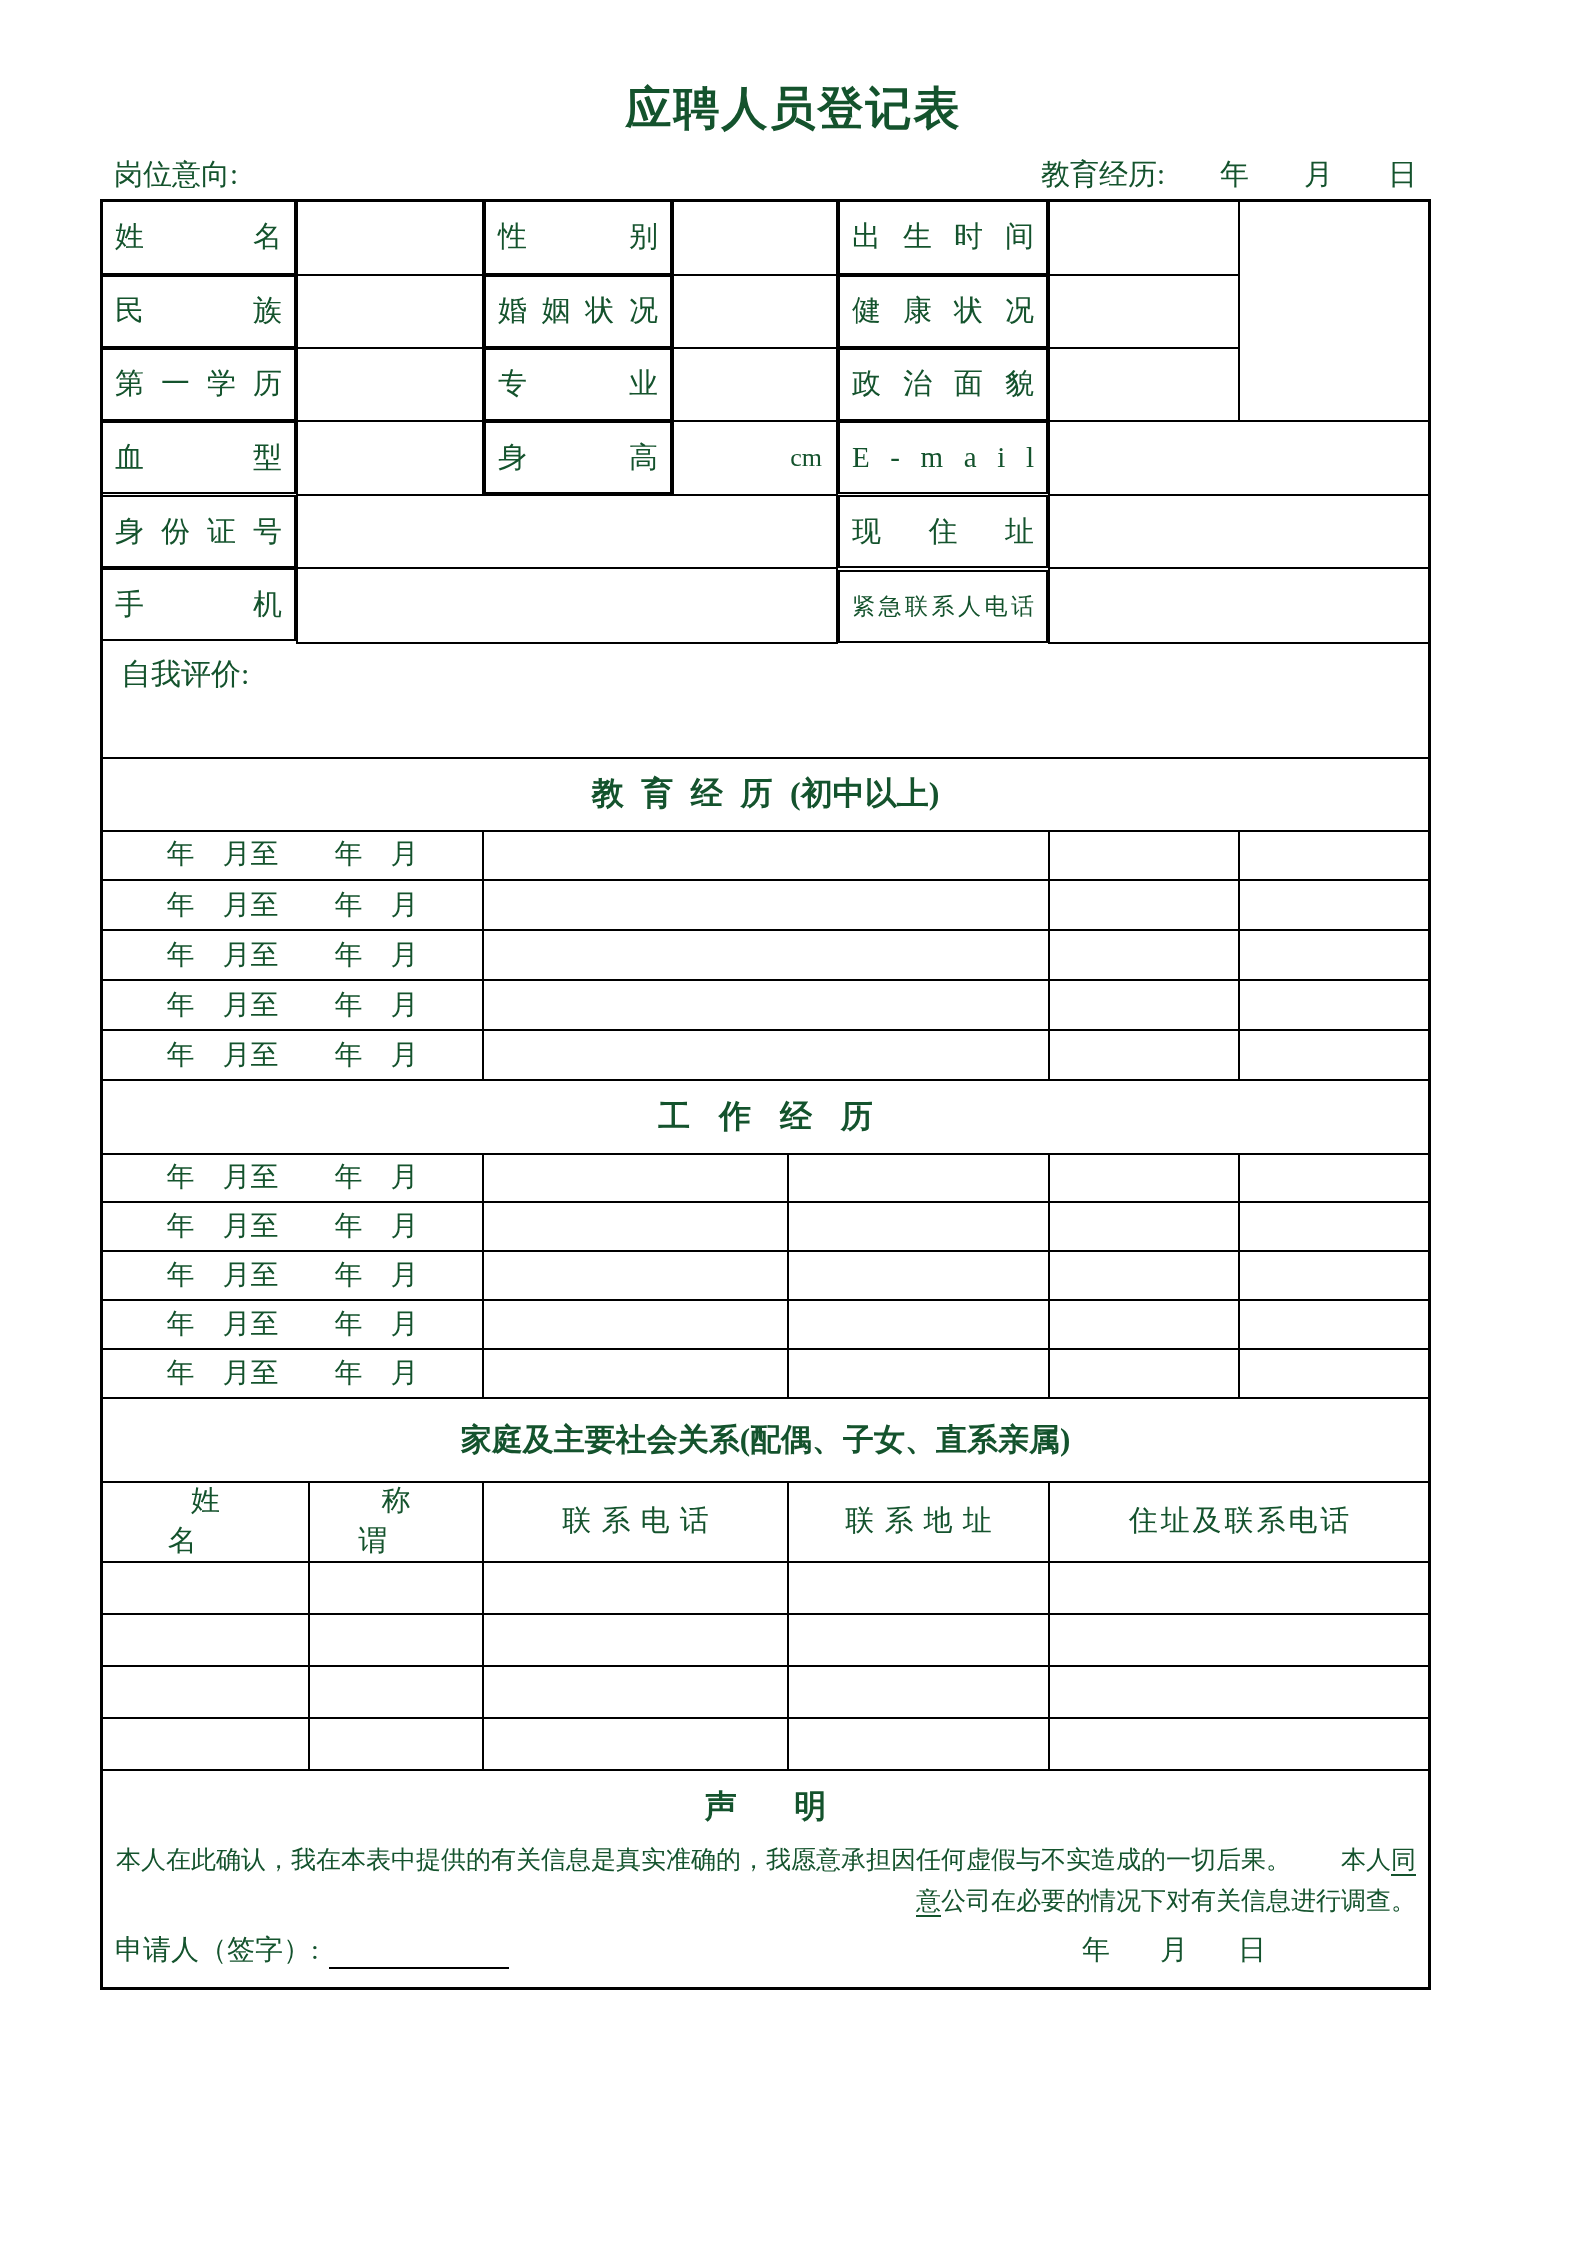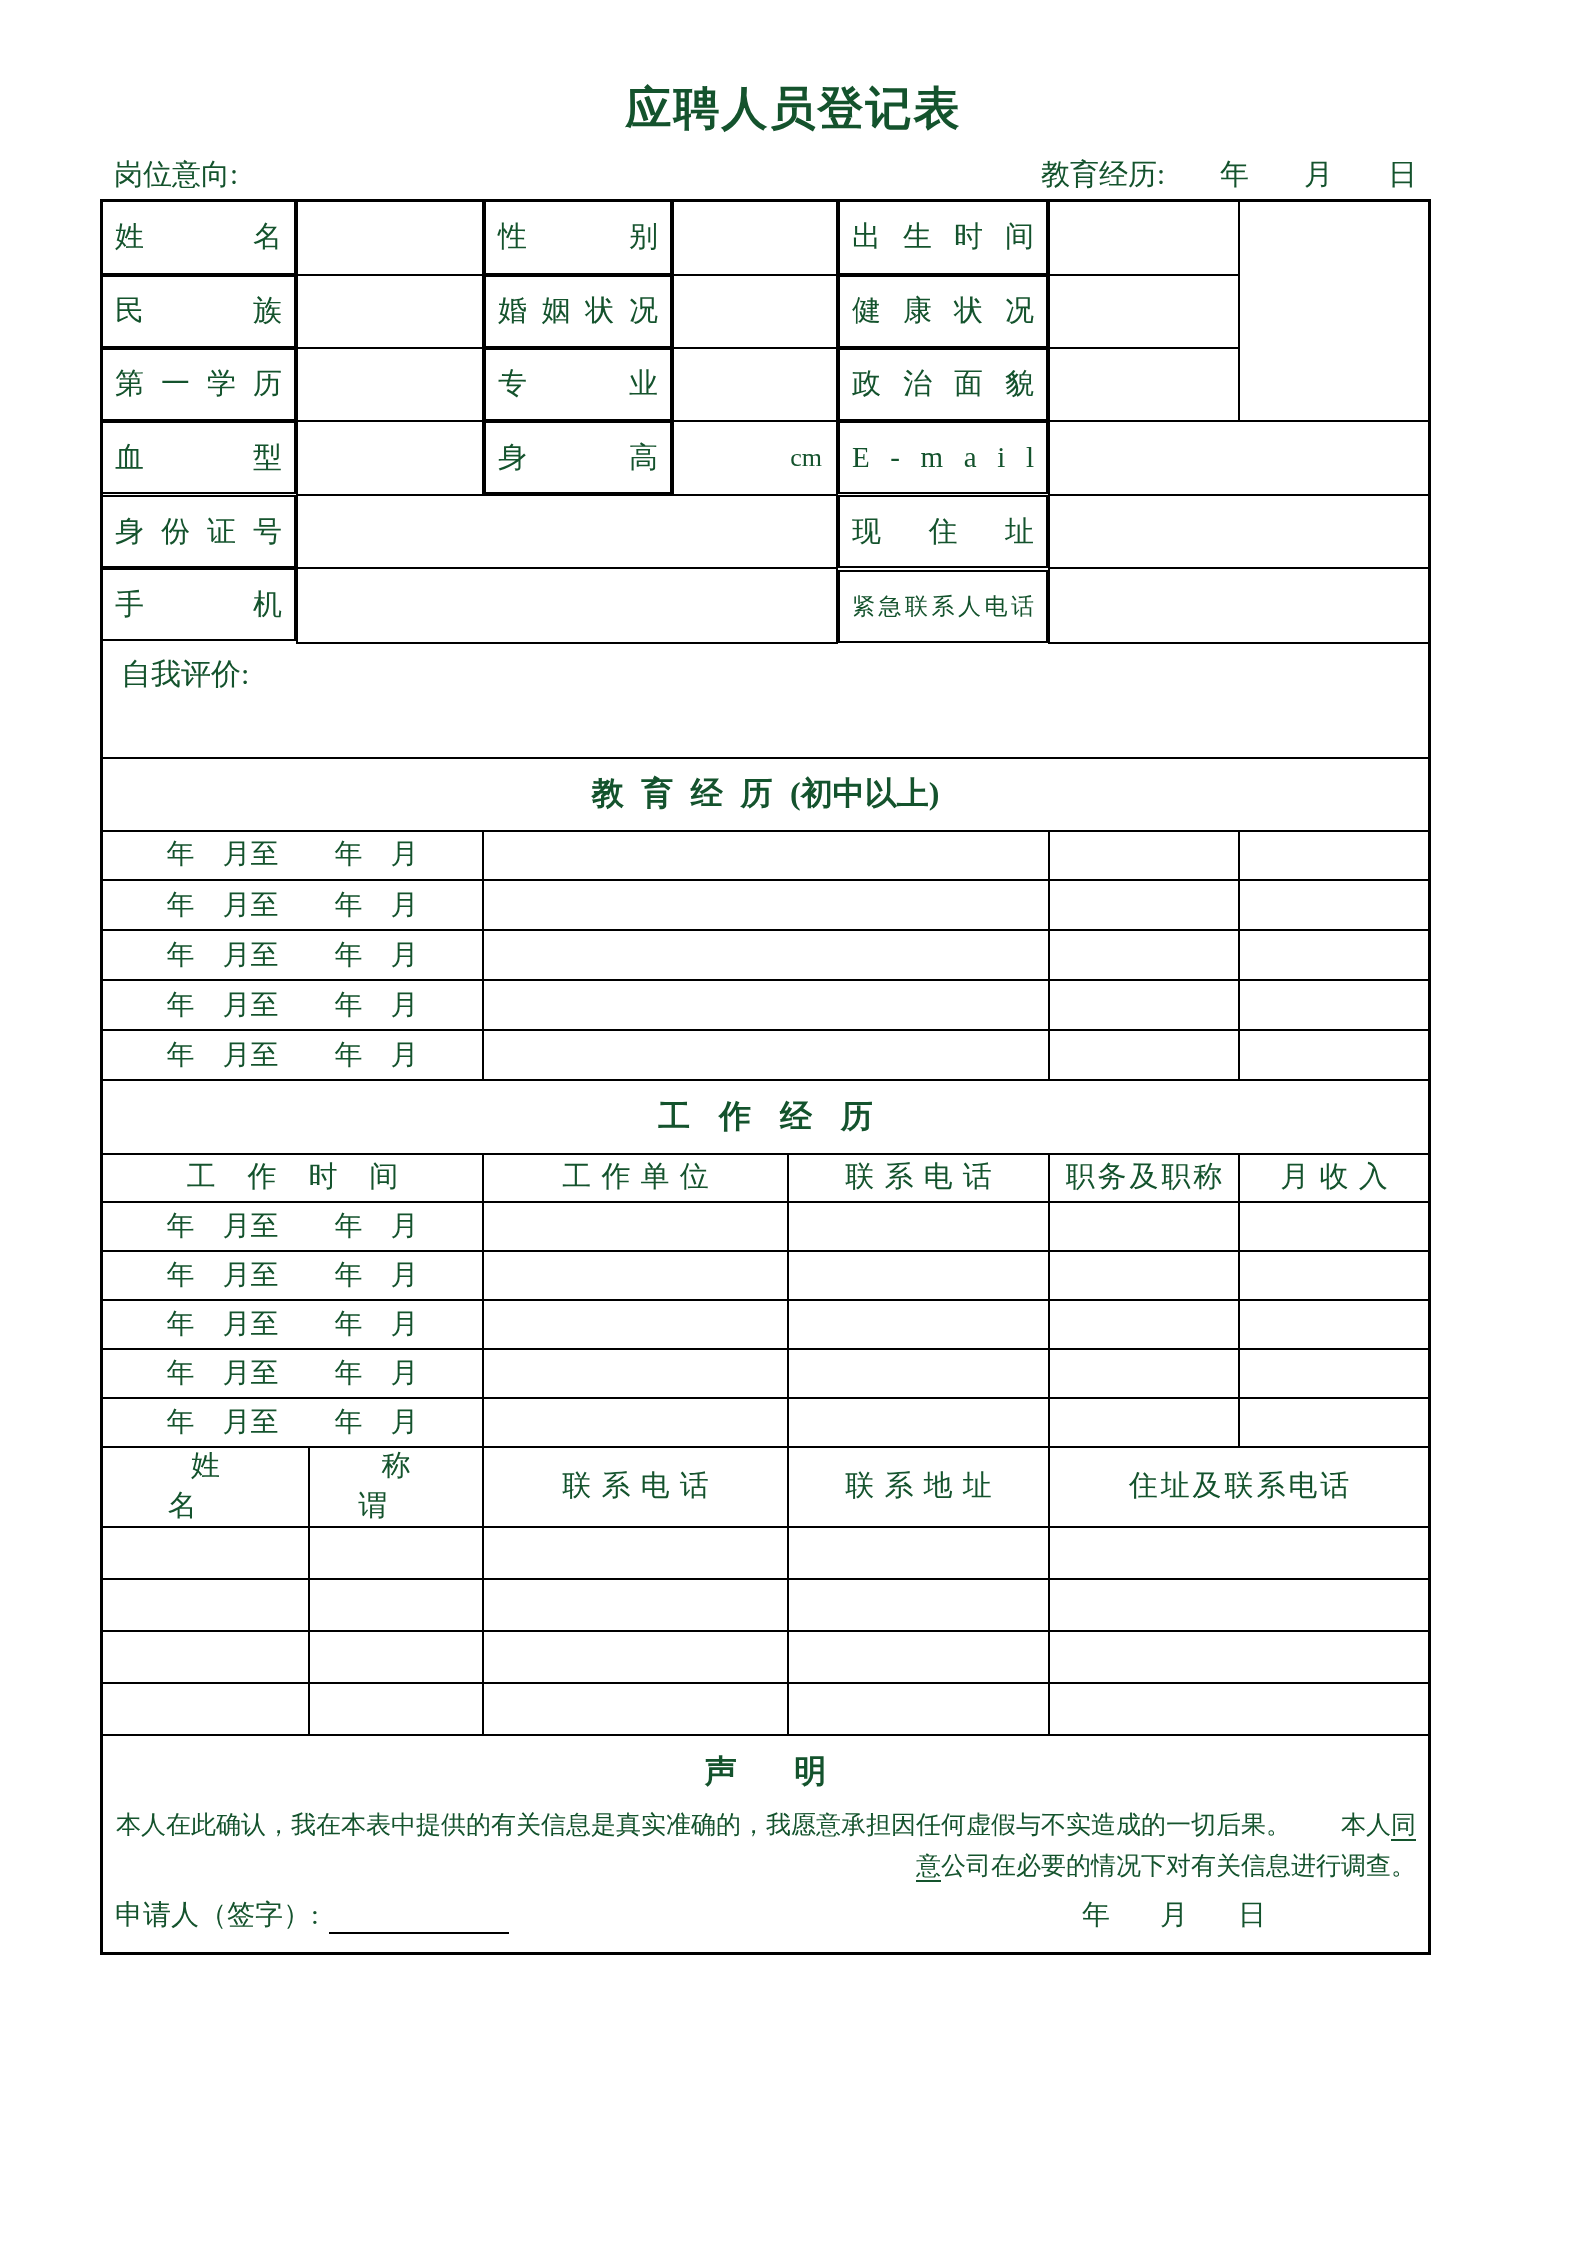--- a/index.html
+++ b/index.html
@@ -269,27 +269,20 @@
 
     <table>
       <colgroup>
           <col style="width:380px">
           <col style="width:305px">
           <col style="width:261px">
           <col style="width:190px">
           <col style="width:189px">
         </colgroup>
       <tbody>
-          <tr class="wk-h">
-        <td class="hd sp4">工作时间</td>
-        <td class="hd sp-sm">工作单位</td>
-        <td class="hd sp-sm">联系电话</td>
-        <td class="hd sp-xs">职务及职称</td>
-        <td class="hd sp-sm">月收入</td>
-      </tr>
       <tr class="wk-r">
             <td class="period">年　月至　　年　月</td>
             <td></td>
             <td></td>
             <td></td>
             <td></td>
           </tr>
       <tr class="wk-r">
             <td class="period">年　月至　　年　月</td>
             <td></td>
@@ -314,20 +307,23 @@
       <tr class="wk-r">
             <td class="period">年　月至　　年　月</td>
             <td></td>
             <td></td>
             <td></td>
             <td></td>
           </tr>
     </tbody>
       </table>
 
+    <div class="section-row h-fam">
+      <span>家庭及主要社会关系(配偶、子女、直系亲属)</span>
+    </div>
 
     <table>
       <colgroup>
           <col style="width:206px">
           <col style="width:174px">
           <col style="width:305px">
           <col style="width:261px">
           <col style="width:379px">
         </colgroup>
       <tbody>

